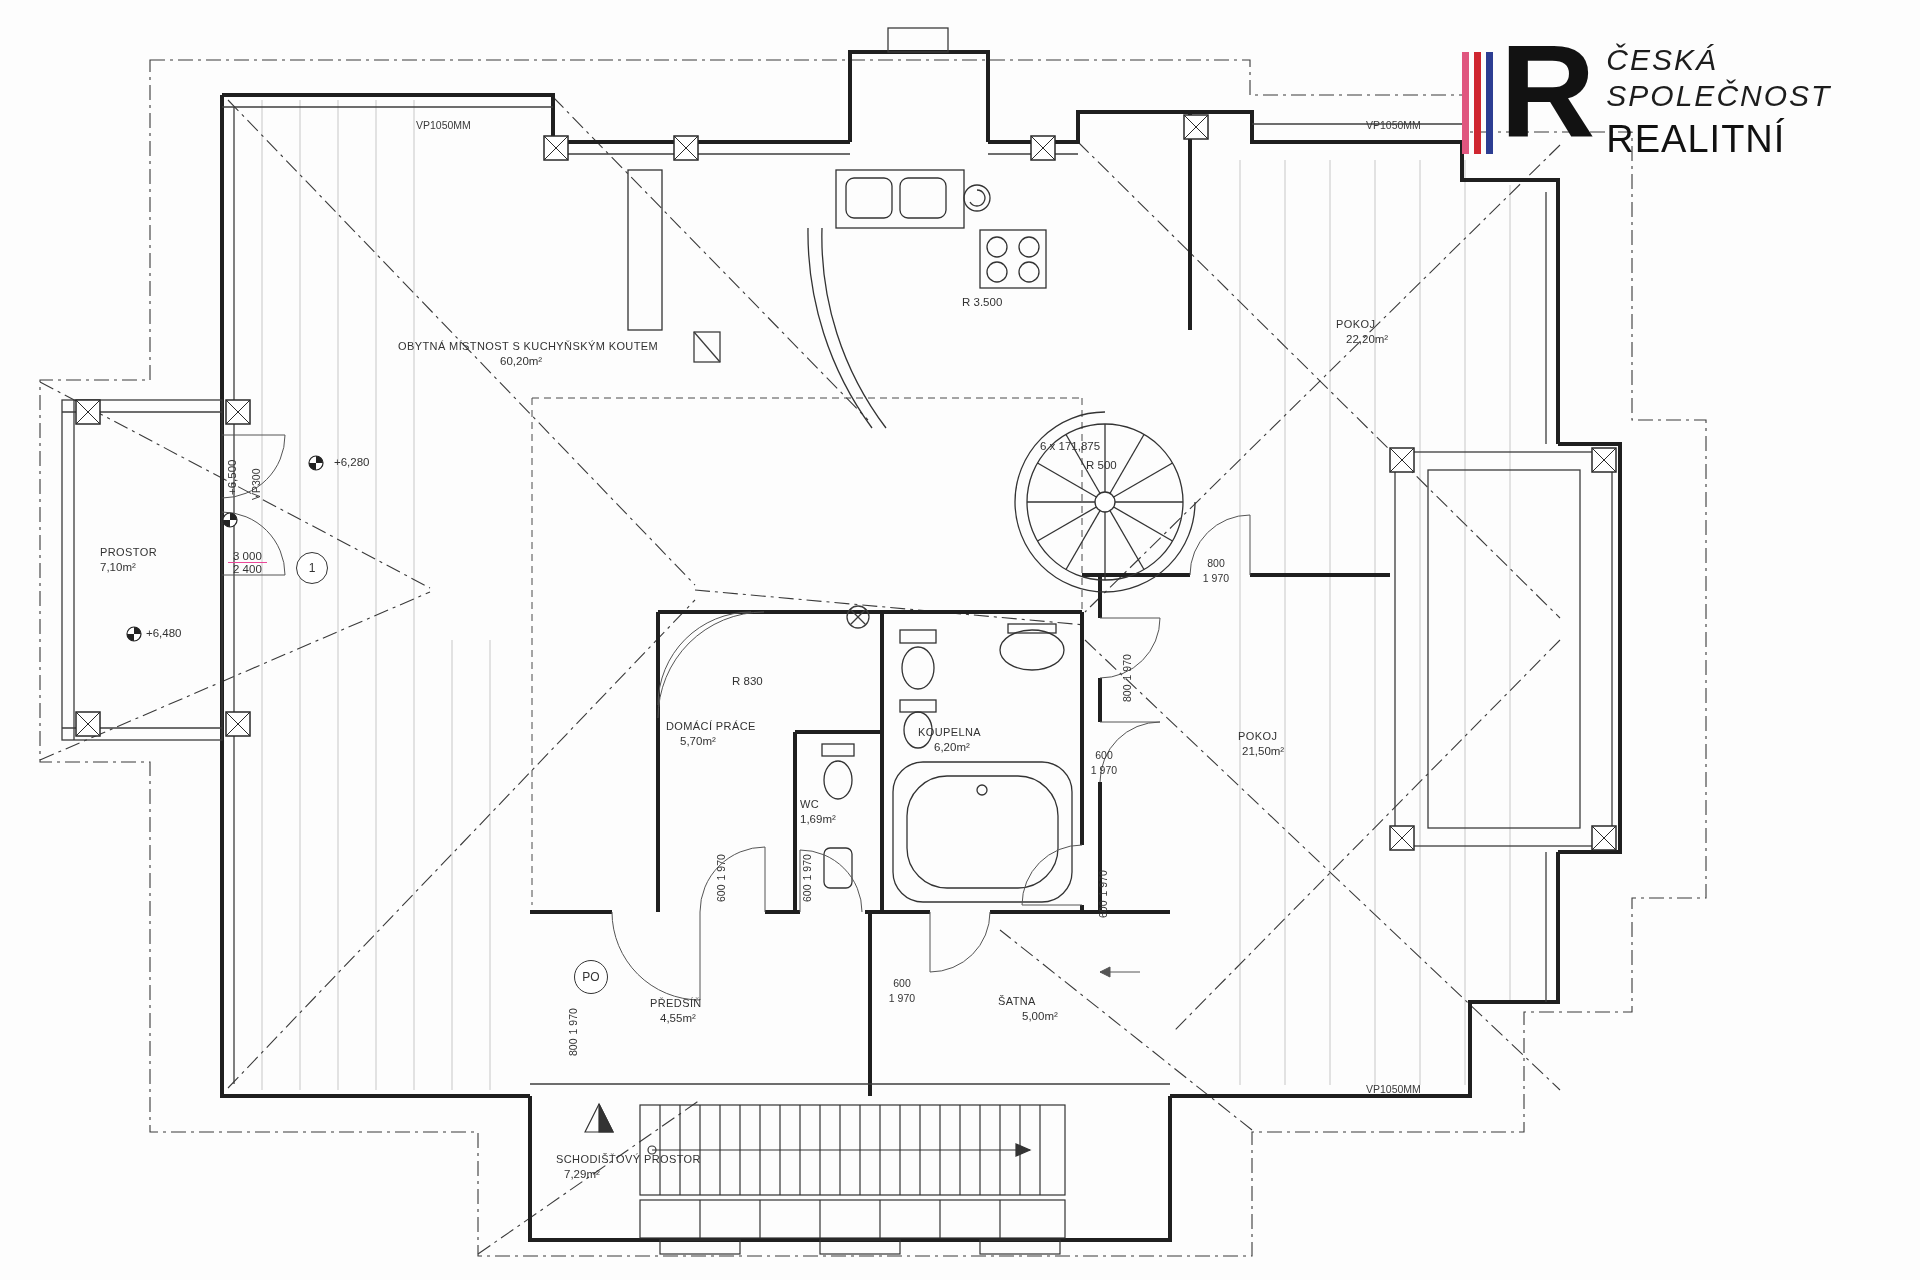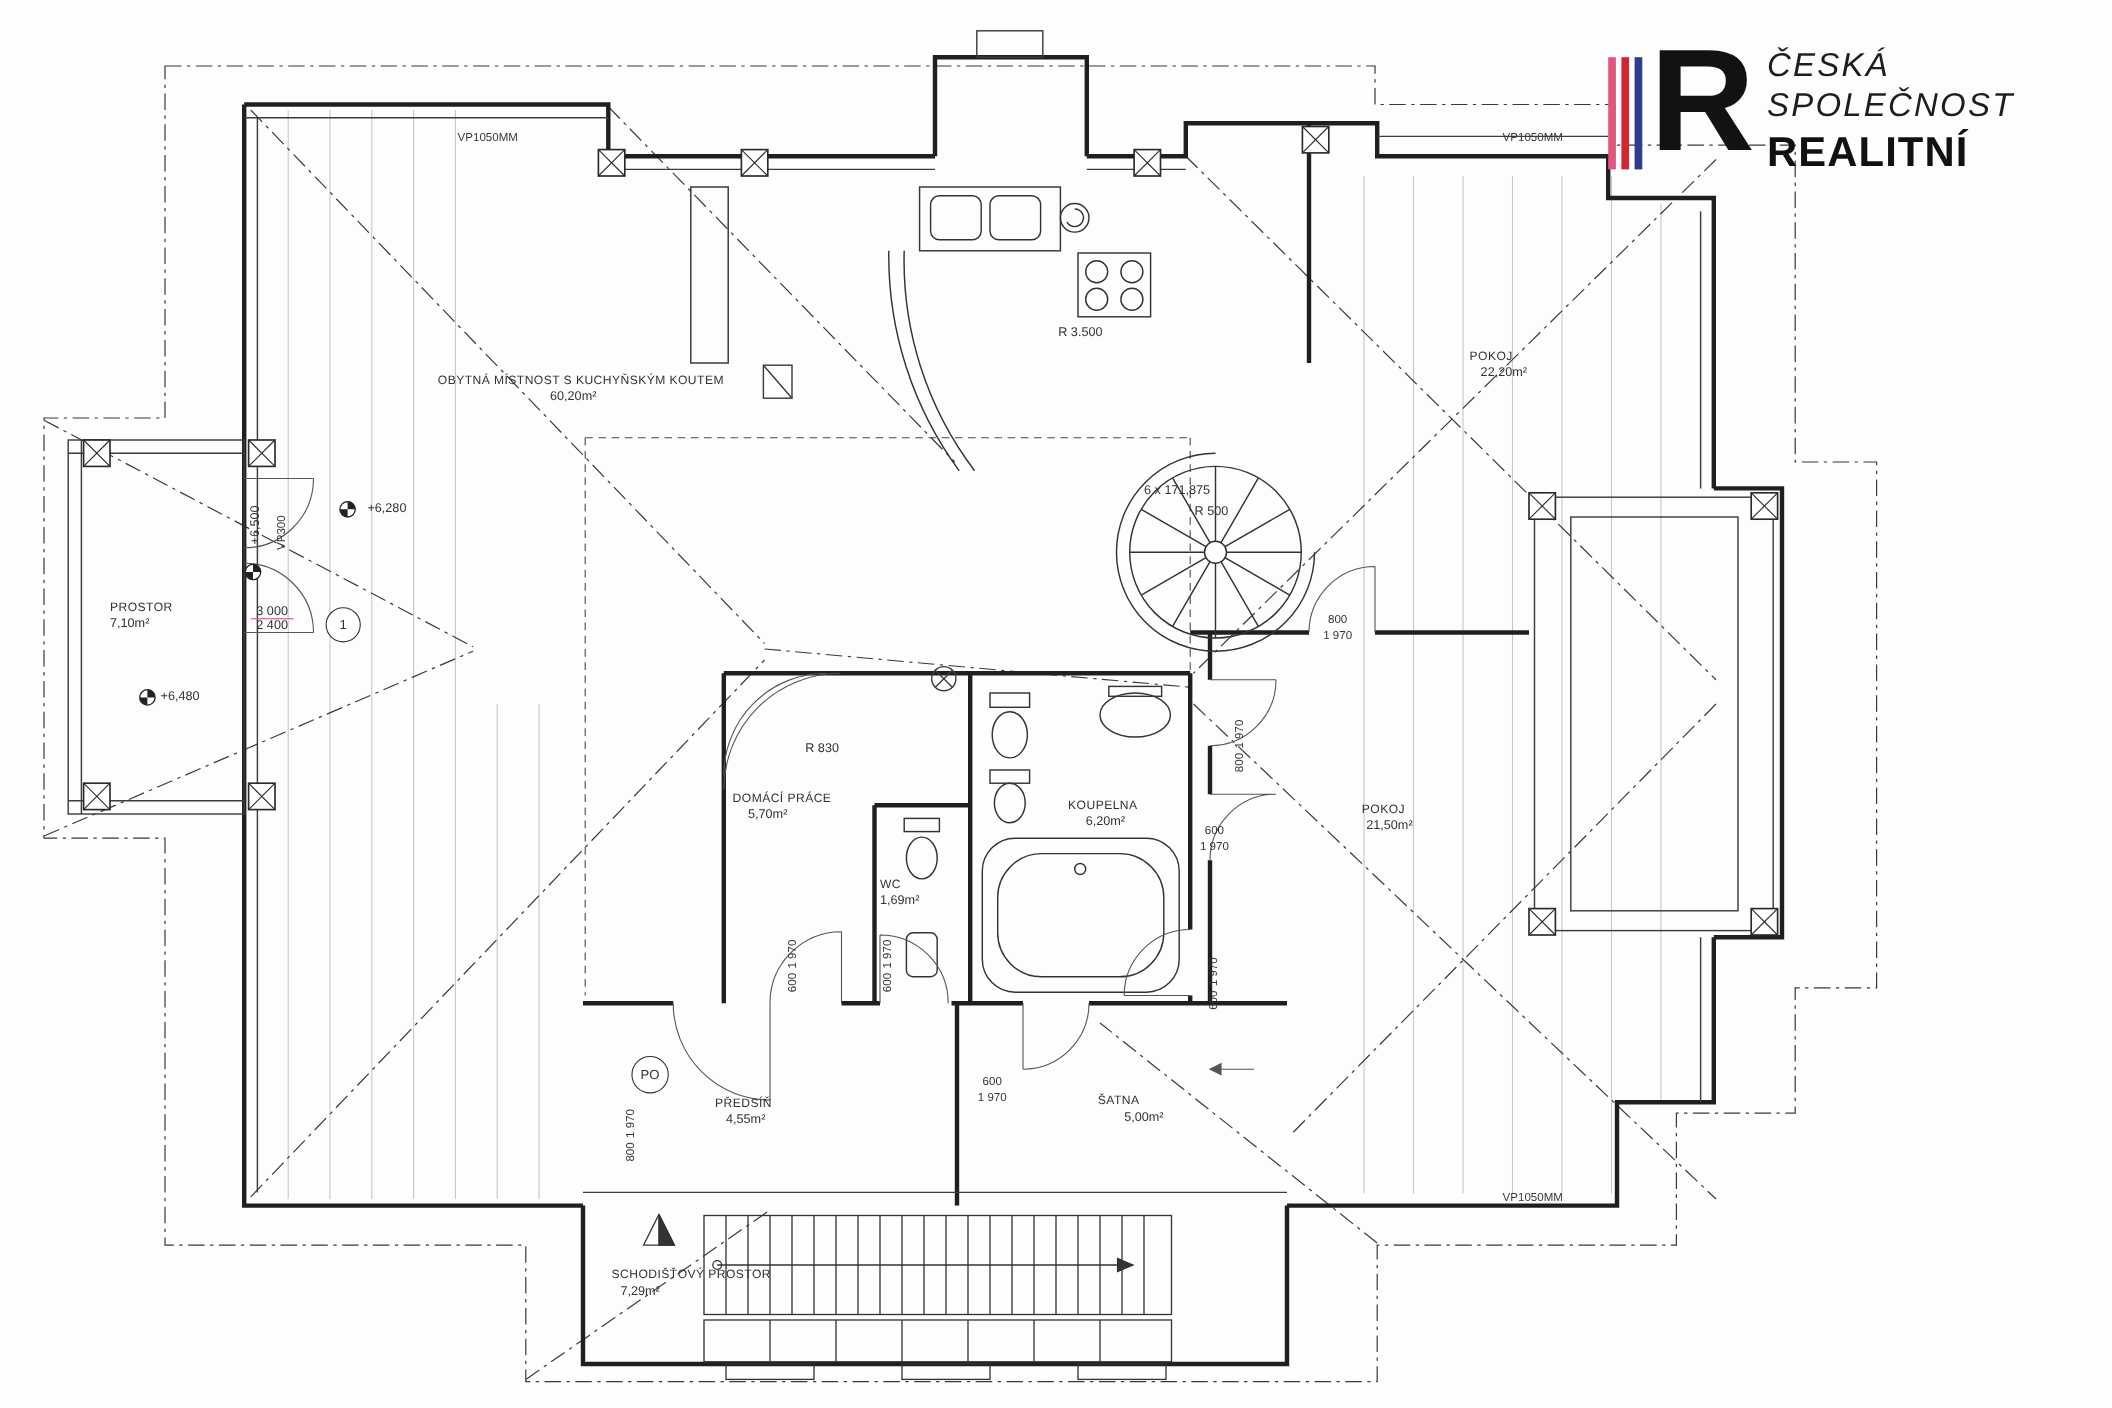--- a/index.html
+++ b/index.html
@@ -18,21 +18,21 @@
   .frac{font-size:11.5px;text-align:center;color:#333;}
   .frac .top{border-bottom:1px solid #ec4899;padding:0 5px;}
   .circle-marker{position:absolute;border:1.4px solid #333;border-radius:50%;display:flex;align-items:center;justify-content:center;background:#fff;color:#333;}
   .logo{position:absolute;display:flex;align-items:flex-start;gap:16px;}
   .logo-mark{display:flex;align-items:flex-start;}
   .stripes{display:flex;gap:5px;margin-right:7px;margin-top:16px;}
   .stripe{width:7px;height:102px;}
   .logo-r{font-size:132px;line-height:.84;font-weight:bold;color:#121212;letter-spacing:-5px;}
   .logo-text{padding-top:6px;}
   .lt1{font-size:30px;letter-spacing:2px;color:#1d1d1d;line-height:1.2;font-style:italic;}
-  .lt2{font-size:38px;font-weight:bold;letter-spacing:1px;color:#111;margin-top:4px;}
+  .lt2{font-size:38px;font-weight:normal;letter-spacing:1px;color:#111;margin-top:4px;}
 </style>
 </head>
 <body>
 
 <div class="page">
 
   <svg class="plan" width="1920" height="1280" viewBox="0 0 1920 1280">
     <defs>
       <g id="wmark">
         <rect x="-12" y="-12" width="24" height="24" fill="#fff" stroke="#2a2a2a" stroke-width="1.5"></rect>
@@ -281,21 +281,21 @@
   <div class="lbl" style="left:666px;top:720px">
     <div class="room-name">DOMÁCÍ PRÁCE</div>
     <div class="room-area" style="margin-left:14px">5,70m²</div>
   </div>
 
   <div class="lbl" style="left:800px;top:798px">
     <div class="room-name">WC</div>
     <div class="room-area">1,69m²</div>
   </div>
 
-  <div class="lbl" style="left:971px;top:726px">
+  <div class="lbl" style="left:918px;top:726px">
     <div class="room-name">KOUPELNA</div>
     <div class="room-area" style="margin-left:16px">6,20m²</div>
   </div>
 
   <div class="lbl" style="left:1238px;top:730px">
     <div class="room-name">POKOJ</div>
     <div class="room-area" style="margin-left:4px">21,50m²</div>
   </div>
 
   <div class="lbl" style="left:650px;top:997px">

